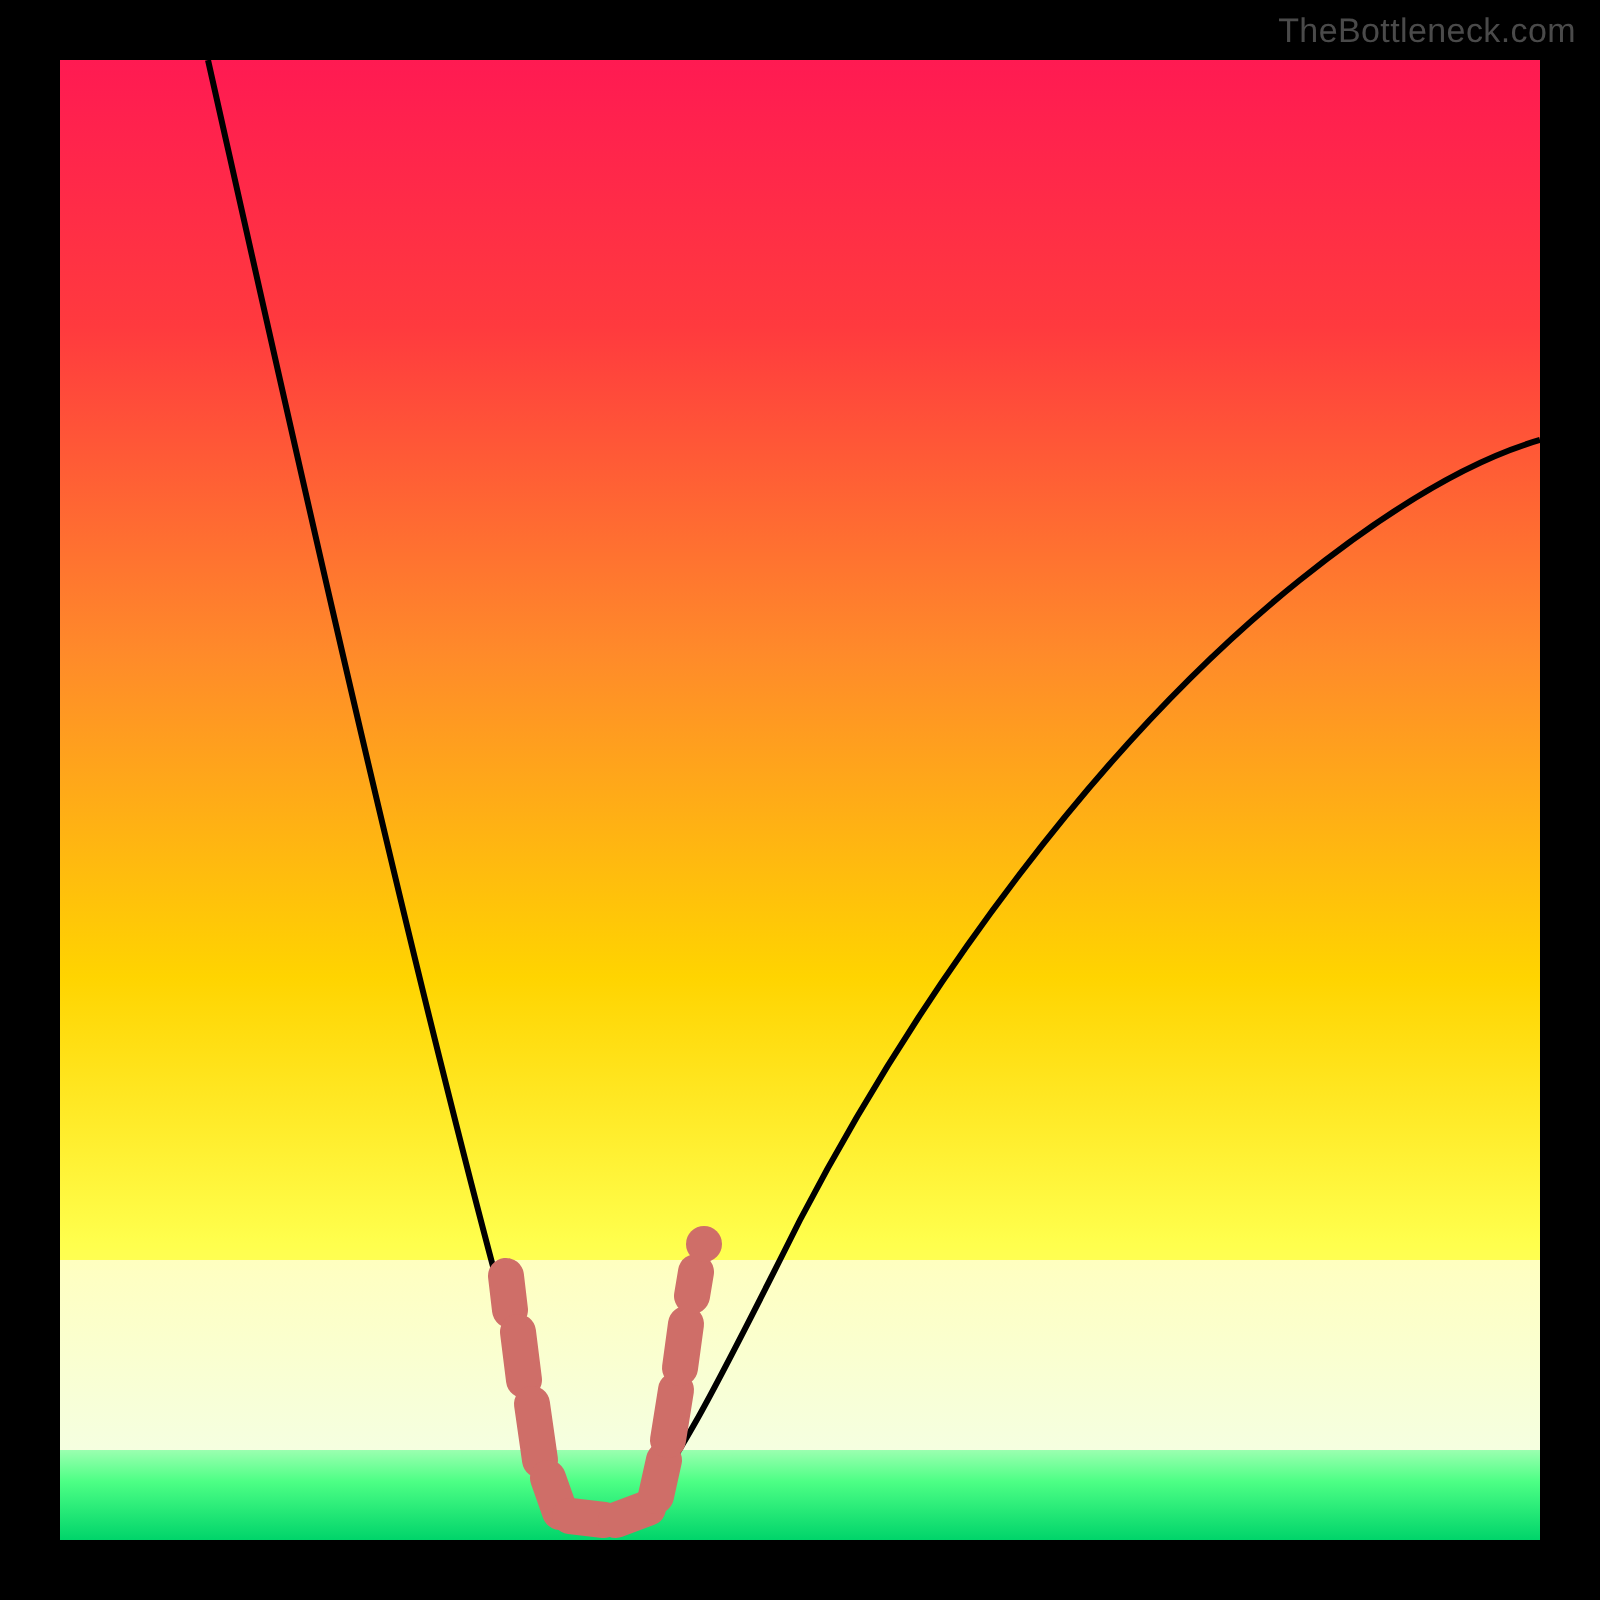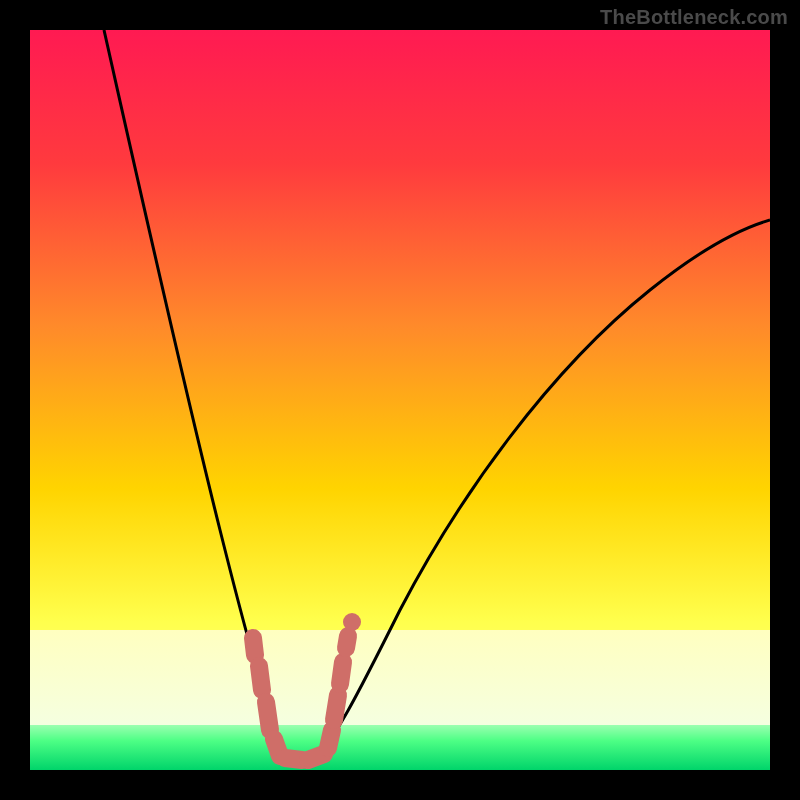--- a/index.html
+++ b/index.html
@@ -26,22 +26,22 @@
   }
   .gradient-bg {
     position: absolute;
     inset: 0;
   }
   .watermark {
     position: absolute;
     top: 6px;
     right: 12px;
     color: #4a4a4a;
-    font-size: 20px;
-    font-weight: 700;
+    font-size: 17px;
+    font-weight: 400;
     letter-spacing: 0.2px;
   }
   svg.curves {
     position: absolute;
     inset: 0;
   }
 </style>
 </head>
 <body>
 

